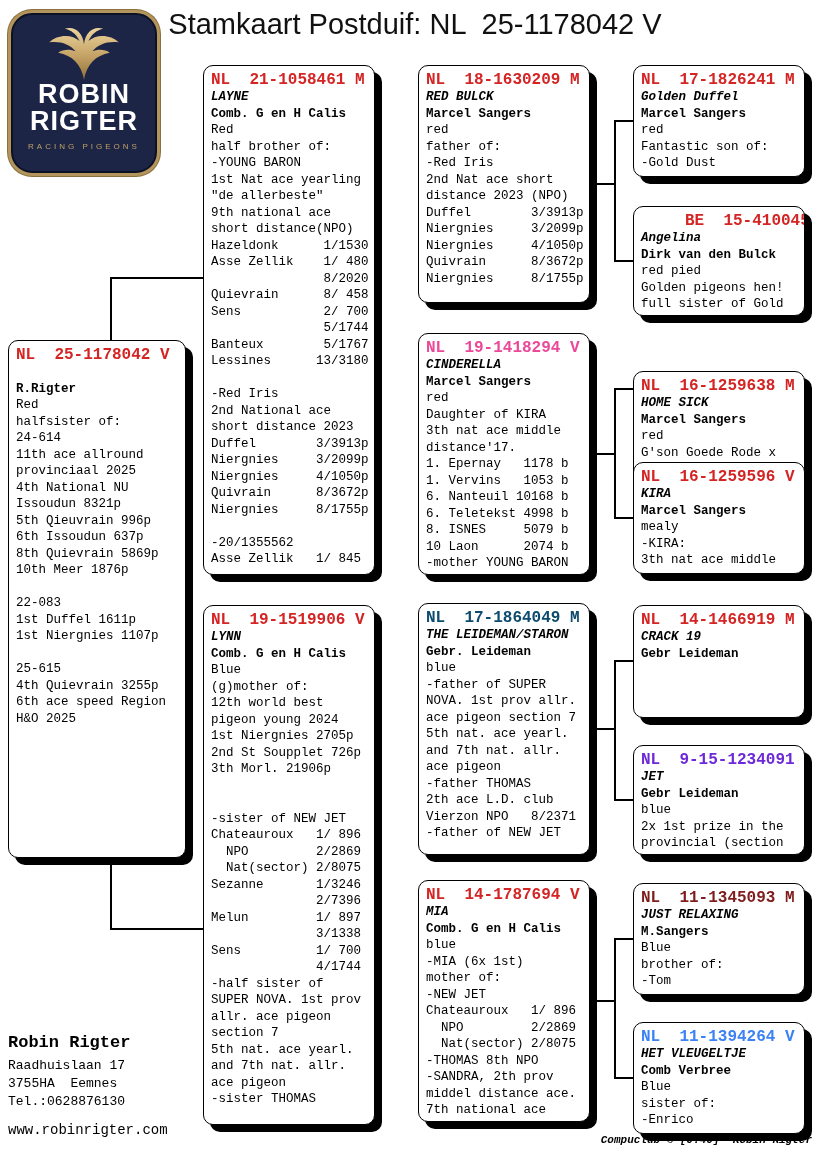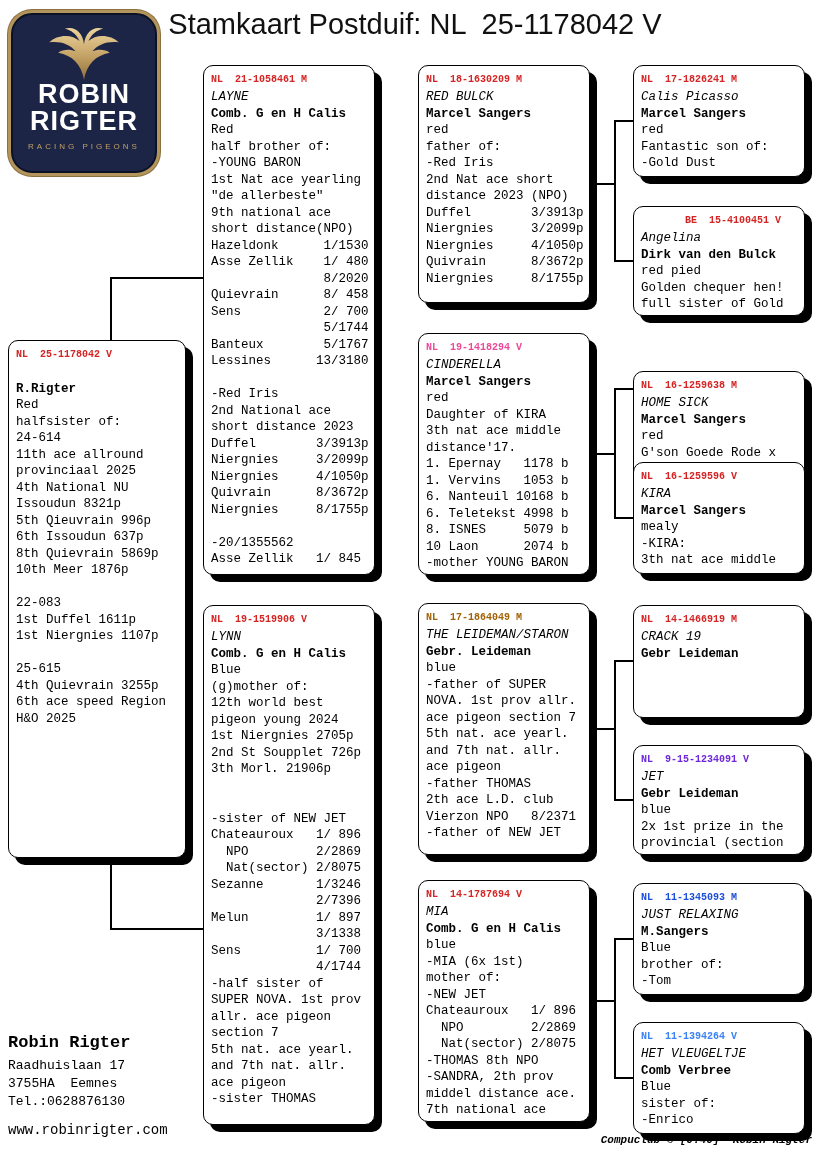--- a/index.html
+++ b/index.html
@@ -44,22 +44,22 @@
     position:absolute;
     background:#ffffff;
     border:1.5px solid #000;
     border-radius:10px;
     box-shadow:7px 7px 0 0 #000;
     padding:5px 0 0 7px;
     box-sizing:border-box;
     overflow:hidden;
     font-size:12.5px;
   }
-  .ring{font-weight:bold;font-size:10px;white-space:pre;line-height:18px;}
-  .pname{font-weight:normal;font-style:italic;white-space:pre;min-height:16.5px;line-height:16.5px;}
+  .ring{font-weight:bold;font-size:16px;white-space:pre;line-height:18px;}
+  .pname{font-weight:bold;font-style:italic;white-space:pre;min-height:16.5px;line-height:16.5px;}
   .breeder{font-weight:bold;white-space:pre;min-height:16.5px;line-height:16.5px;}
   .line{white-space:pre;min-height:16.5px;line-height:16.5px;}
   .b-main        {left:8px;  top:340px; width:178px;height:518px;}
   .b-layne       {left:203px;top:65px;  width:172px;height:510px;}
   .b-lynn        {left:203px;top:605px; width:172px;height:520px;}
   .b-redbulck    {left:418px;top:65px;  width:172px;height:238px;}
   .b-cinderella  {left:418px;top:333px; width:172px;height:242px;}
   .b-leideman    {left:418px;top:603px; width:172px;height:252px;}
   .b-mia         {left:418px;top:880px; width:172px;height:242px;}
   .b-goldenpicasso{left:633px;top:65px;  width:172px;height:112px;}
@@ -272,21 +272,21 @@
       <div class="line">1. Vervins   1053 b</div>
       <div class="line">6. Nanteuil 10168 b</div>
       <div class="line">6. Teletekst 4998 b</div>
       <div class="line">8. ISNES     5079 b</div>
       <div class="line">10 Laon      2074 b</div>
       <div class="line">-mother YOUNG BARON</div>
     </div>
 </div>
 
 <div class="pbox b-leideman">
-  <div class="ring" style="color: #a16207;">NL  17-1864049 M</div>
+  <div class="ring" style="color: #0c4a6e;">NL  17-1864049 M</div>
   <div class="pname">THE LEIDEMAN/STARON</div>
   <div class="breeder">Gebr. Leideman</div>
   <div>
       <div class="line">blue</div>
       <div class="line">-father of SUPER</div>
       <div class="line">NOVA. 1st prov allr.</div>
       <div class="line">ace pigeon section 7</div>
       <div class="line">5th nat. ace yearl.</div>
       <div class="line">and 7th nat. allr.</div>
       <div class="line">ace pigeon</div>
@@ -311,36 +311,36 @@
       <div class="line">  Nat(sector) 2/8075</div>
       <div class="line">-THOMAS 8th NPO</div>
       <div class="line">-SANDRA, 2th prov</div>
       <div class="line">middel distance ace.</div>
       <div class="line">7th national ace</div>
     </div>
 </div>
 
 <div class="pbox b-goldenpicasso">
   <div class="ring" style="color: rgb(212, 36, 36);">NL  17-1826241 M</div>
-  <div class="pname">Calis Picasso</div>
+  <div class="pname">Golden Duffel</div>
   <div class="breeder">Marcel Sangers</div>
   <div>
       <div class="line">red</div>
       <div class="line">Fantastic son of:</div>
       <div class="line">-Gold Dust</div>
     </div>
 </div>
 
 <div class="pbox b-angelina">
   <div class="ring" style="color: rgb(212, 36, 36); padding-left: 44px;">BE  15-4100451 V</div>
   <div class="pname">Angelina</div>
   <div class="breeder">Dirk van den Bulck</div>
   <div>
       <div class="line">red pied</div>
-      <div class="line">Golden chequer hen!</div>
+      <div class="line">Golden pigeons hen!</div>
       <div class="line">full sister of Gold</div>
     </div>
 </div>
 
 <div class="pbox b-homesick">
   <div class="ring" style="color: rgb(212, 36, 36);">NL  16-1259638 M</div>
   <div class="pname">HOME SICK</div>
   <div class="breeder">Marcel Sangers</div>
   <div>
       <div class="line">red</div>
@@ -371,21 +371,21 @@
   <div class="pname">JET</div>
   <div class="breeder">Gebr Leideman</div>
   <div>
       <div class="line">blue</div>
       <div class="line">2x 1st prize in the</div>
       <div class="line">provincial (section</div>
     </div>
 </div>
 
 <div class="pbox b-justrelaxing">
-  <div class="ring" style="color: #1d4ed8;">NL  11-1345093 M</div>
+  <div class="ring" style="color: #7f1d1d;">NL  11-1345093 M</div>
   <div class="pname">JUST RELAXING</div>
   <div class="breeder">M.Sangers</div>
   <div>
       <div class="line">Blue</div>
       <div class="line">brother of:</div>
       <div class="line">-Tom</div>
     </div>
 </div>
 
 <div class="pbox b-hetvleugeltje">

